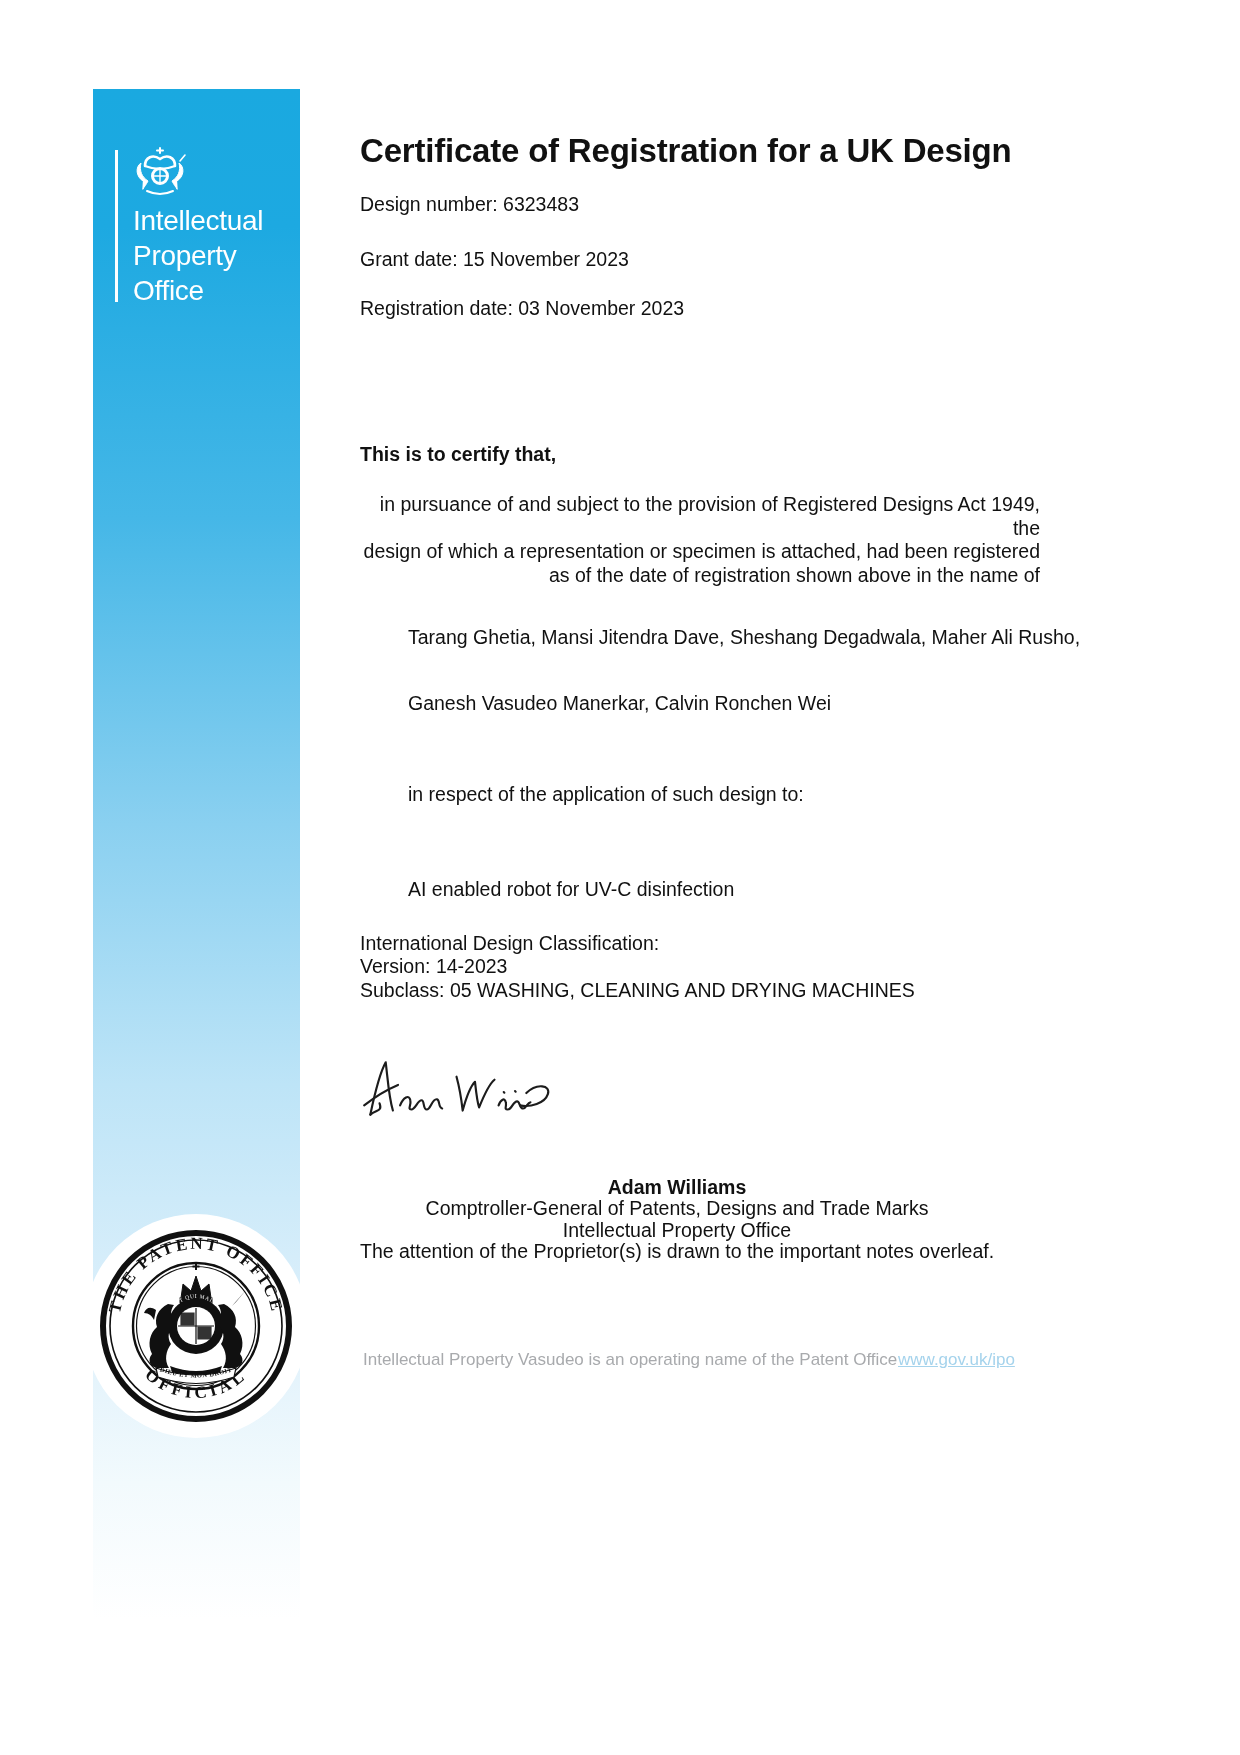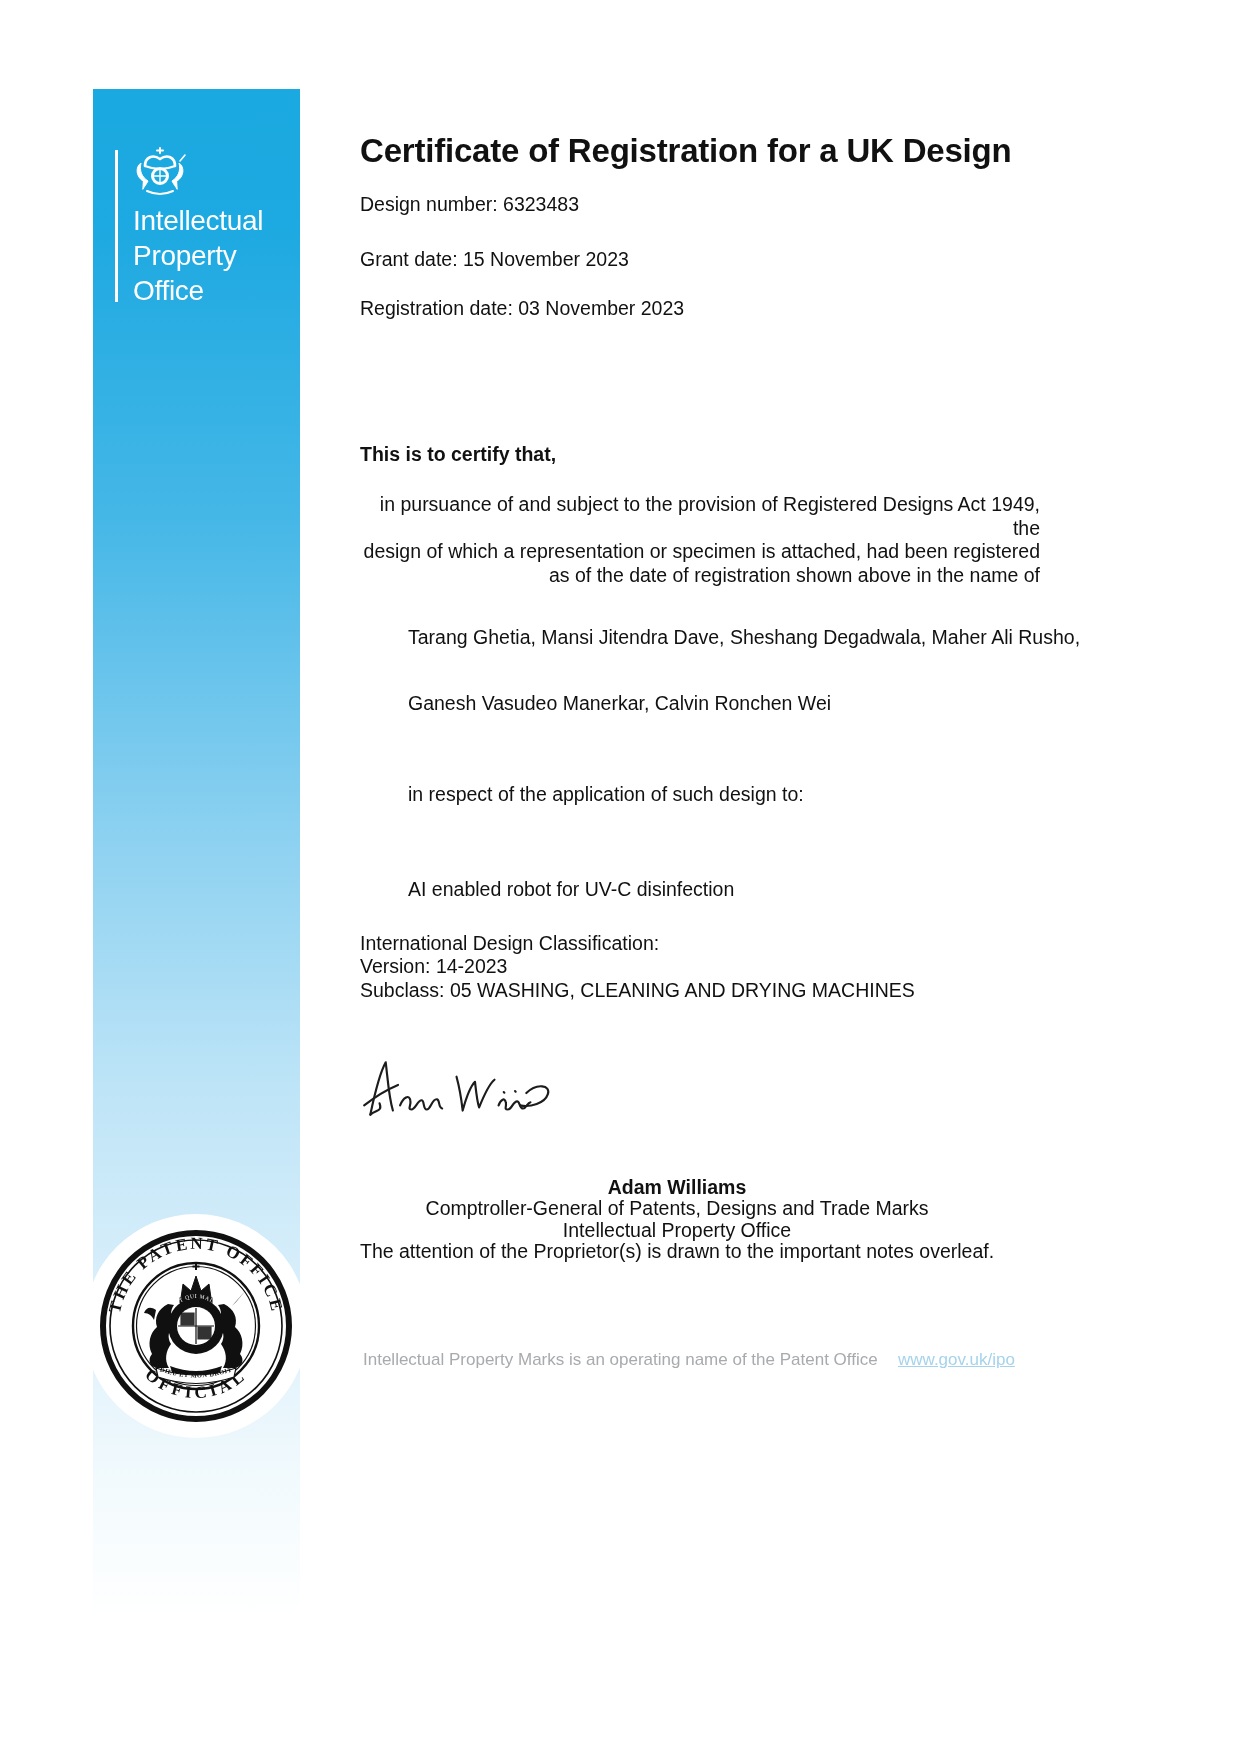--- a/index.html
+++ b/index.html
@@ -165,16 +165,16 @@
 
       <path d="M86,152 Q112,162 138,152 L136,158 Q112,167 88,158 Z" fill="#101010"></path>
 
       <path d="M72,154 Q112,168 152,154 L150,163 Q112,176 74,163 Z" fill="#ffffff" stroke="#101010" stroke-width="1.2"></path>
       <text font-family="Liberation Serif, serif" font-size="6.4" font-weight="bold" fill="#101010" letter-spacing="0.5">
         <textPath href="#arcMotto" startOffset="50%" text-anchor="middle">DIEU ET MON DROIT</textPath>
       </text>
     </g>
   </svg>
 
-  <div class="abs footer-text">Intellectual Property Marks is an operating name of the Patent Office</div>
+  <div class="abs footer-text">Intellectual Property Vasudeo is an operating name of the Patent Office</div>
   <a class="abs footer-link">www.gov.uk/ipo</a>
 
 </div>
 
 </body></html>

